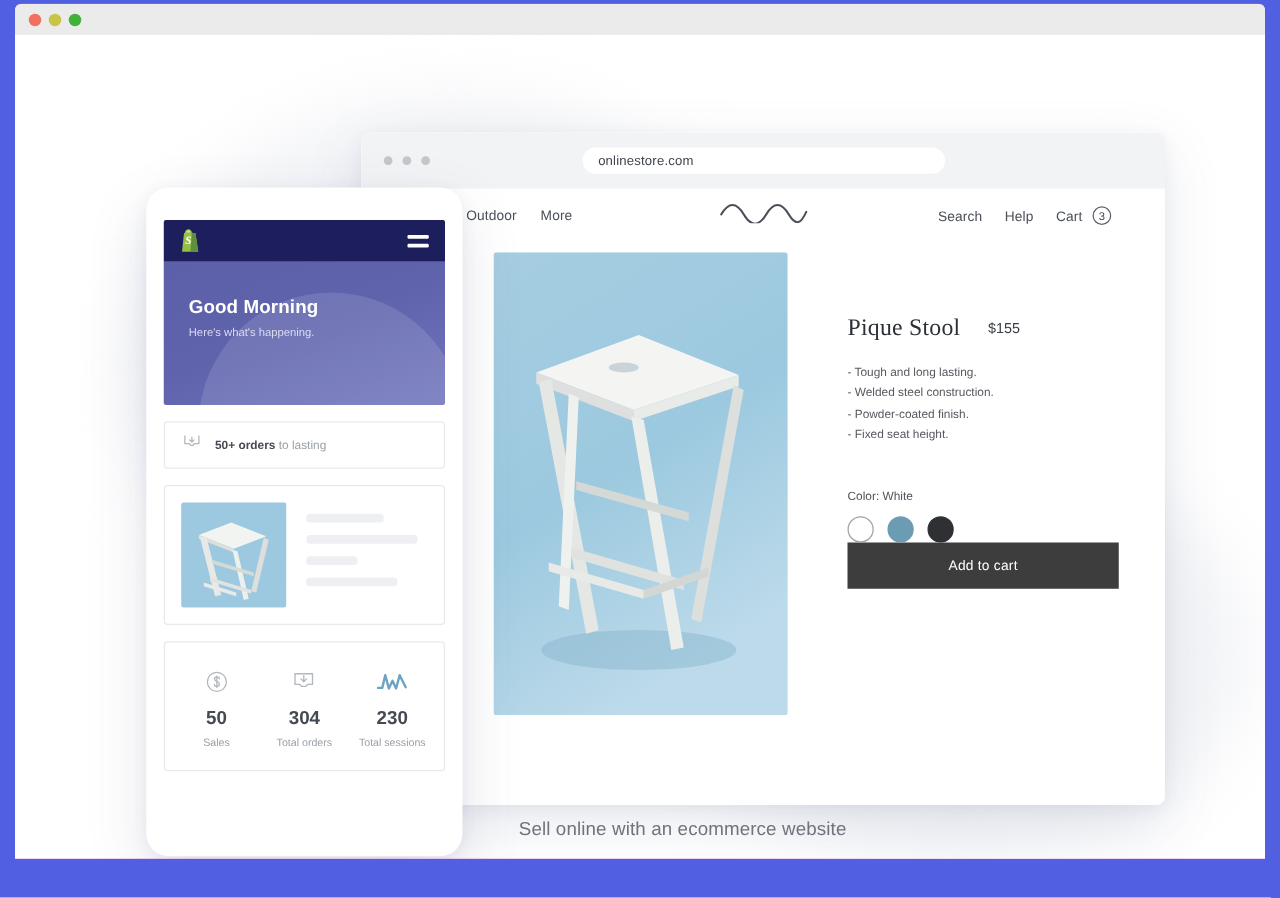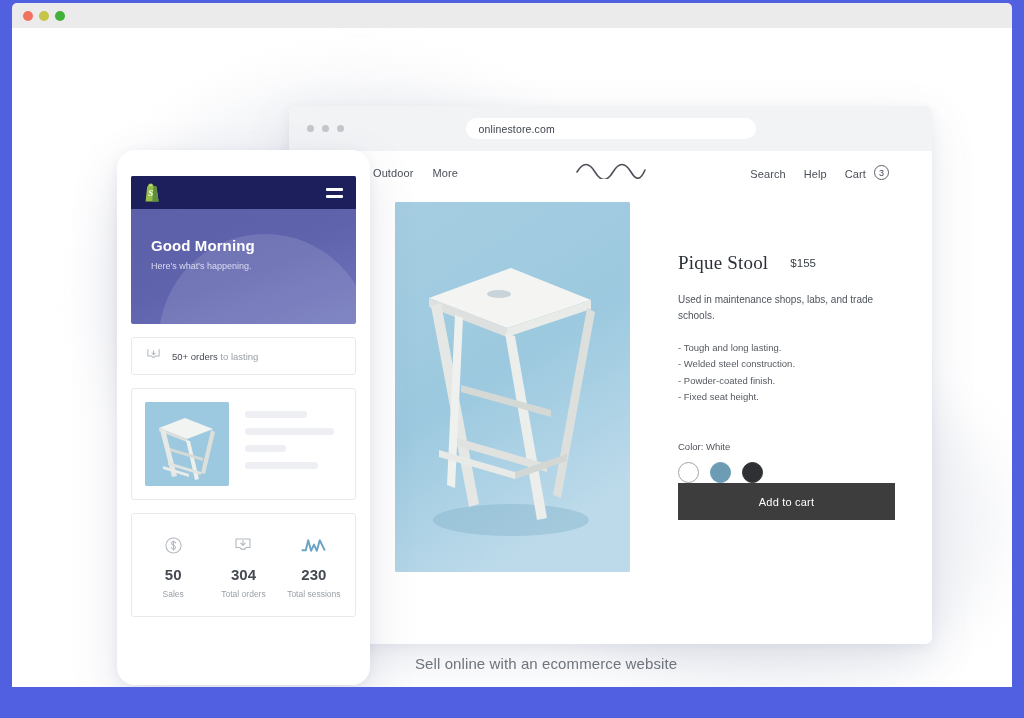--- a/index.html
+++ b/index.html
@@ -281,21 +281,21 @@
   }
 
   #orders-card {
     height: 38px;
     display: flex;
     align-items: center;
     padding: 0 14px;
     gap: 11px;
   }
   #orders-text { font-size: 9.5px; color: #9aa0a8; }
-  #orders-text b { color: #454a52; font-weight: normal; }
+  #orders-text b { color: #454a52; font-weight: bold; }
 
   #product-card {
     padding: 13px;
     display: flex;
     gap: 16px;
     align-items: flex-start;
   }
   #card-thumb {
     width: 84px;
     height: 84px;
@@ -421,21 +421,20 @@
             <polygon points="120,270 172,252 172,259 120,277" fill="#d3d7d4"></polygon>
           </svg>
         </div>
 
         <div id="product-info">
           <div id="prod-title-row">
             <span id="prod-title">Pique Stool</span>
             <span id="prod-price">$155</span>
           </div>
 
-          <div id="prod-desc">Used in maintenance shops, labs, and trade schools.</div>
 
           <ul id="prod-features">
             <li>- Tough and long lasting.</li>
             <li>- Welded steel construction.</li>
             <li>- Powder-coated finish.</li>
             <li>- Fixed seat height.</li>
           </ul>
 
           <div id="color-label">Color: White</div>
 

